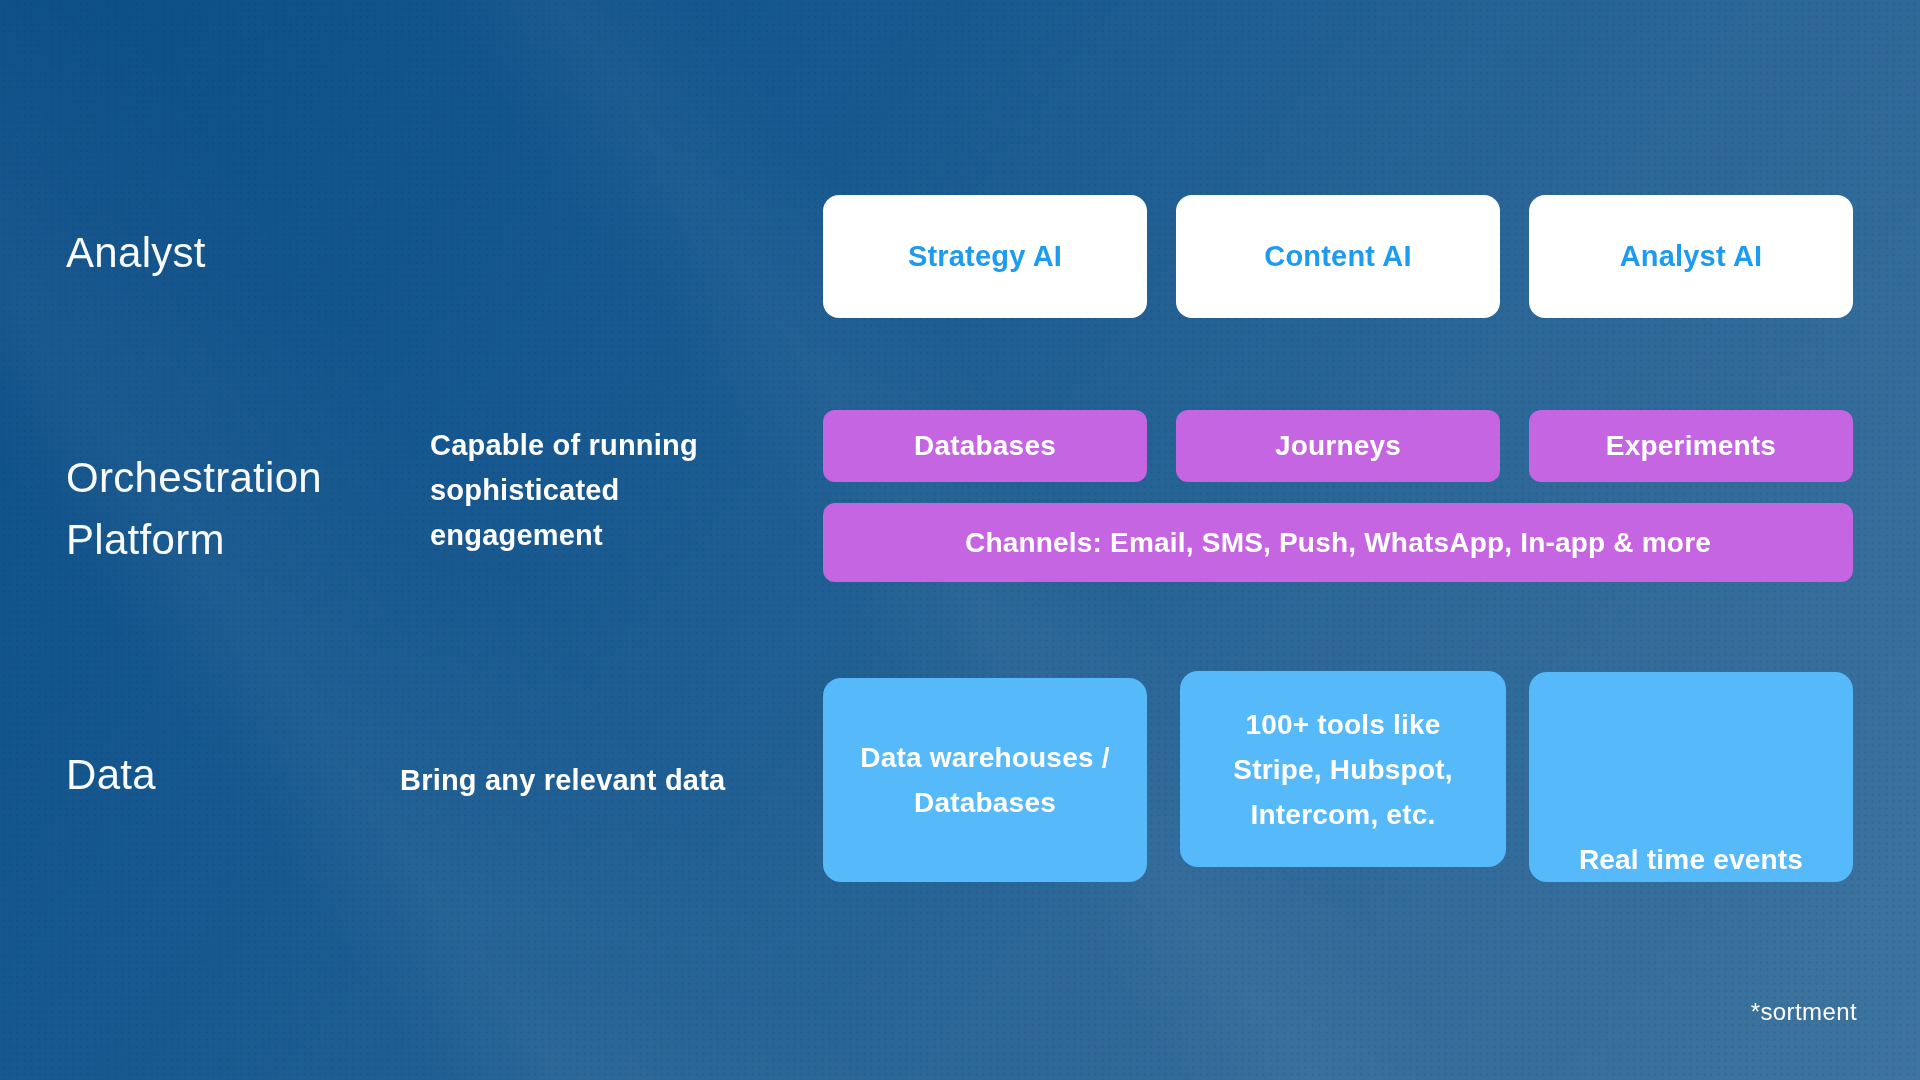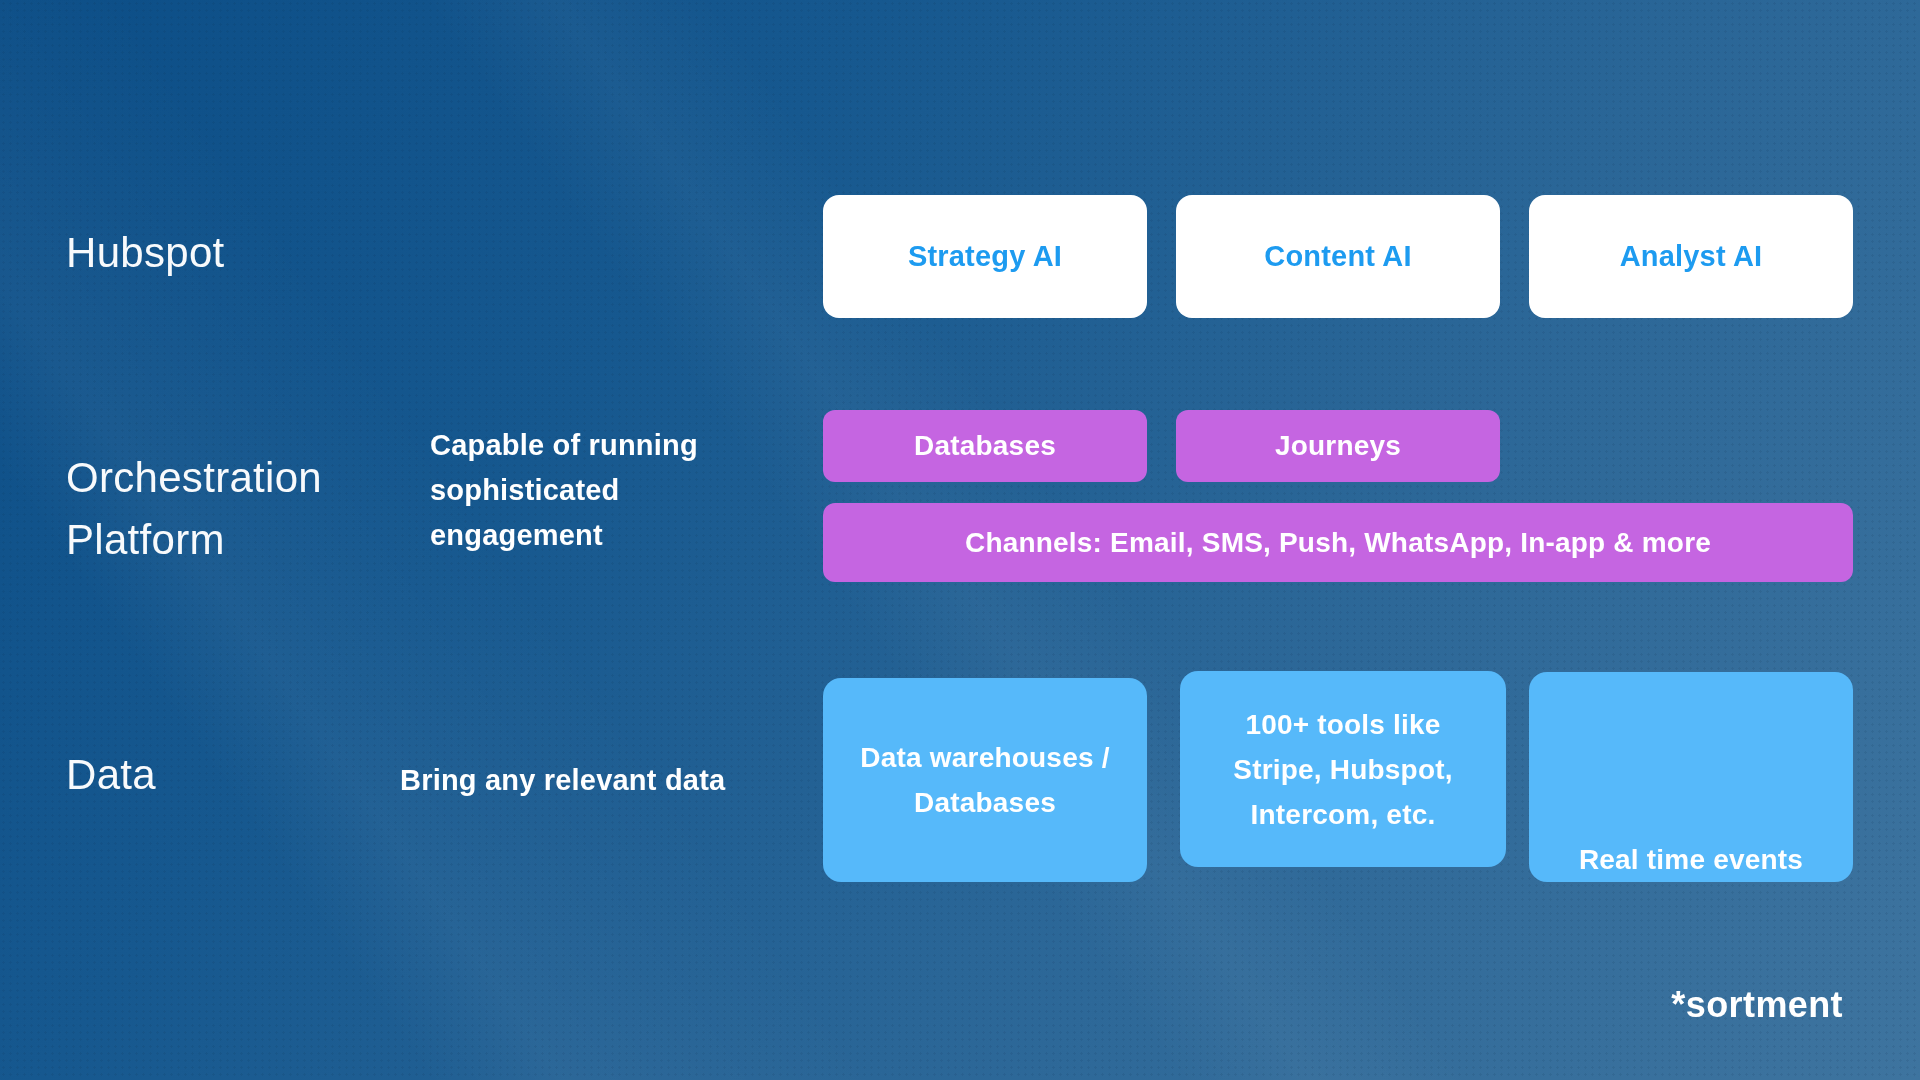--- a/index.html
+++ b/index.html
@@ -118,53 +118,56 @@
     line-height: 45px;
     letter-spacing: 0.2px;
     padding: 0 28px;
   }
   .data-card.c1 { left: 823px;  top: 678px; width: 324px; height: 204px; }
   .data-card.c2 { left: 1180px; top: 671px; width: 326px; height: 196px; }
   .data-card.c3 { left: 1529px; top: 672px; width: 324px; height: 210px; align-items: flex-end; }
 
   .brand-logo {
     position: absolute;
-    right: 77px;
+    right: 63px;
     bottom: 54px;
     color: #FFFFFF;
-    font-size: 36px;
-    font-weight: 700;
+    font-size: 24px;
+    font-weight: 400;
     letter-spacing: 0.4px;
   }
 </style>
 </head>
 <body>
 
 <div class="slide">
   <div class="bg-streaks"></div>
   <div class="bg-dots"></div>
 
-  <div class="row-label label-agents">Hubspot</div>
+  <div class="row-label label-agents">Analyst</div>
   <div class="card agent-card c1">
     <span>Strategy AI</span>
   </div>
   <div class="card agent-card c2">
     <span>Content AI</span>
   </div>
   <div class="card agent-card c3">
     <span>Analyst AI</span>
   </div>
 
   <div class="row-label label-orchestration">Orchestration Platform</div>
   <div class="row-desc desc-orchestration">Capable of running sophisticated engagement</div>
   <div class="card orch-card c1">
     <span>Databases</span>
   </div>
   <div class="card orch-card c2">
     <span>Journeys</span>
+  </div>
+  <div class="card orch-card c3">
+    <span>Experiments</span>
   </div>
   <div class="card channels-banner">
     <span>Channels: Email, SMS, Push, WhatsApp, In-app &amp; more</span>
   </div>
 
   <div class="row-label label-data">Data</div>
   <div class="row-desc desc-data">Bring any relevant data</div>
   <div class="card data-card c1">
     <span>Data warehouses / Databases</span>
   </div>

